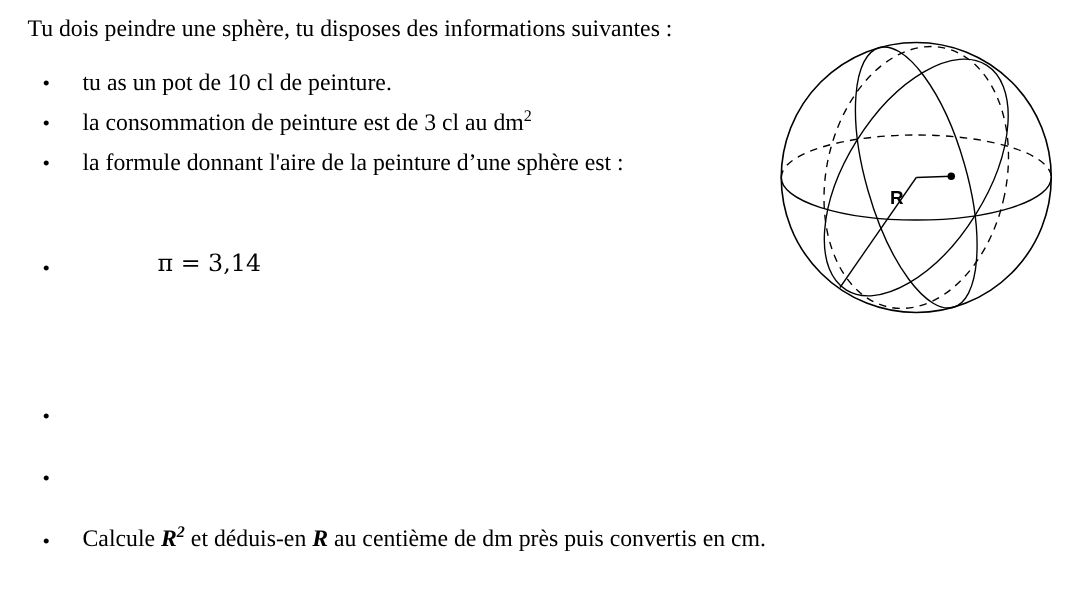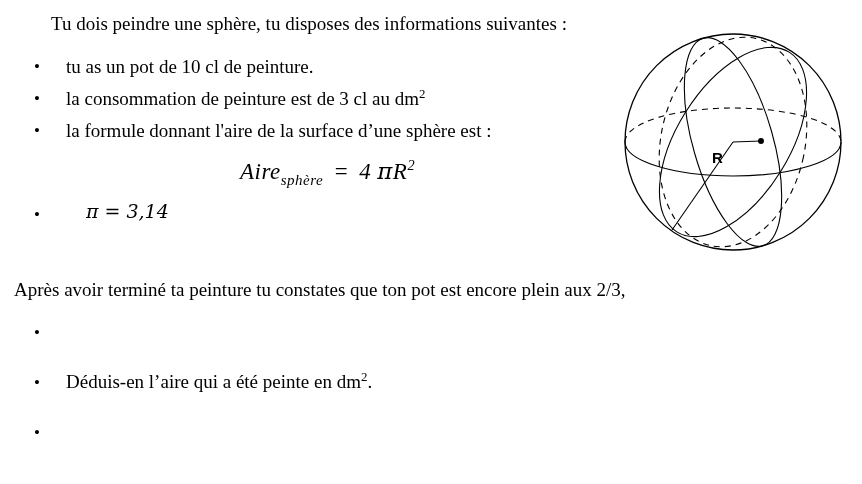--- a/index.html
+++ b/index.html
@@ -22,21 +22,20 @@
     height: 484px;
   }
 
   .intro {
     position: absolute;
     left: 22px;
     top: 12px;
     font-size: 19px;
     line-height: 24px;
     white-space: nowrap;
-    margin-left: 29px;
   }
 
   .bullet-list {
     position: absolute;
     left: 34px;
     top: 52px;
     width: 600px;
   }
 
   .bullet-row {
@@ -91,24 +90,24 @@
   .pi-line {
     position: absolute;
     left: 34px;
     top: 200px;
     font-size: 19px;
     display: flex;
     align-items: flex-start;
   }
   .pi-line .bullet-dot { width: 52px; flex: 0 0 52px; }
   .pi-line .pi-val {
-    font-style: italic;
     font-family: "DejaVu Serif", serif;
     font-size: 19px;
     white-space: nowrap;
+    margin-left: 40px;
   }
 
   .para2 {
     position: absolute;
     left: 14px;
     top: 279px;
     font-size: 19px;
     white-space: nowrap;
   }
 
@@ -152,49 +151,45 @@
       <span class="bullet-text">tu as un pot de 10 cl de peinture.</span>
     </div>
 
     <div class="bullet-row">
       <span class="bullet-dot">•</span>
       <span class="bullet-text"><span>la consommation de peinture est de 3 cl au dm</span><sup class="exp">2</sup></span>
     </div>
 
     <div class="bullet-row">
       <span class="bullet-dot">•</span>
-      <span class="bullet-text">la formule donnant l'aire de la surface d’une sphère est :</span>
+      <span class="bullet-text">la formule donnant l'aire de la peinture d’une sphère est :</span>
     </div>
 
   </div>
 
-  <div class="formula">
-    <span>Aire</span><span class="sub">sphère</span><span class="sp"></span><span>=</span><span class="sp"></span><span>4</span><span class="sp" style="width:6px"></span><span class="pi">π</span><span>R</span><sup>2</sup>
-  </div>
 
   <div class="pi-line">
     <span class="bullet-dot">•</span>
     <span class="pi-val">π = 3,14</span>
   </div>
 
-  <div class="para2">Après avoir terminé ta peinture tu constates que ton pot est encore plein aux 2/3,</div>
 
   <div class="bullet-list2">
 
     <div class="bullet-row">
       <span class="bullet-dot">•</span>
     </div>
 
     <div class="bullet-row">
       <span class="bullet-dot">•</span>
-      <span class="bullet-text"><span>Déduis-en l’aire qui a été peinte en dm</span><sup class="exp">2</sup><span>.</span></span>
-    </div>
-
-    <div class="bullet-row">
-      <span class="bullet-dot">•</span>
+    </div>
+
+    <div class="bullet-row">
+      <span class="bullet-dot">•</span>
+      <span class="bullet-text"><span>Calcule </span><span class="bold-italic">R</span><sup class="exp bold-italic">2</sup><span> et déduis-en </span><span class="bold-italic">R</span><span> au centième de dm près puis convertis en cm.</span></span>
     </div>
 
   </div>
 
   <svg id="sphere-figure" viewBox="0 0 230 248">
 
     <circle cx="113" cy="124" r="108" fill="none" stroke="#000" stroke-width="1.3"></circle>
 
     <path d="M 5 124 A 108 34 0 0 0 221 124" fill="none" stroke="#000" stroke-width="1.1"></path>
     <path d="M 5 124 A 108 34 0 0 1 221 124" fill="none" stroke="#000" stroke-width="1.1" stroke-dasharray="6,5"></path>

